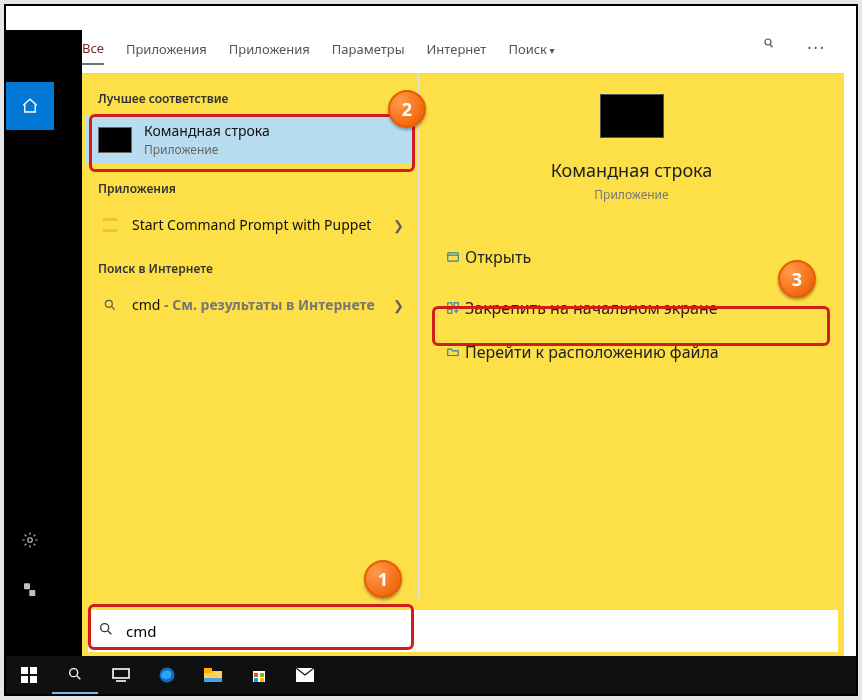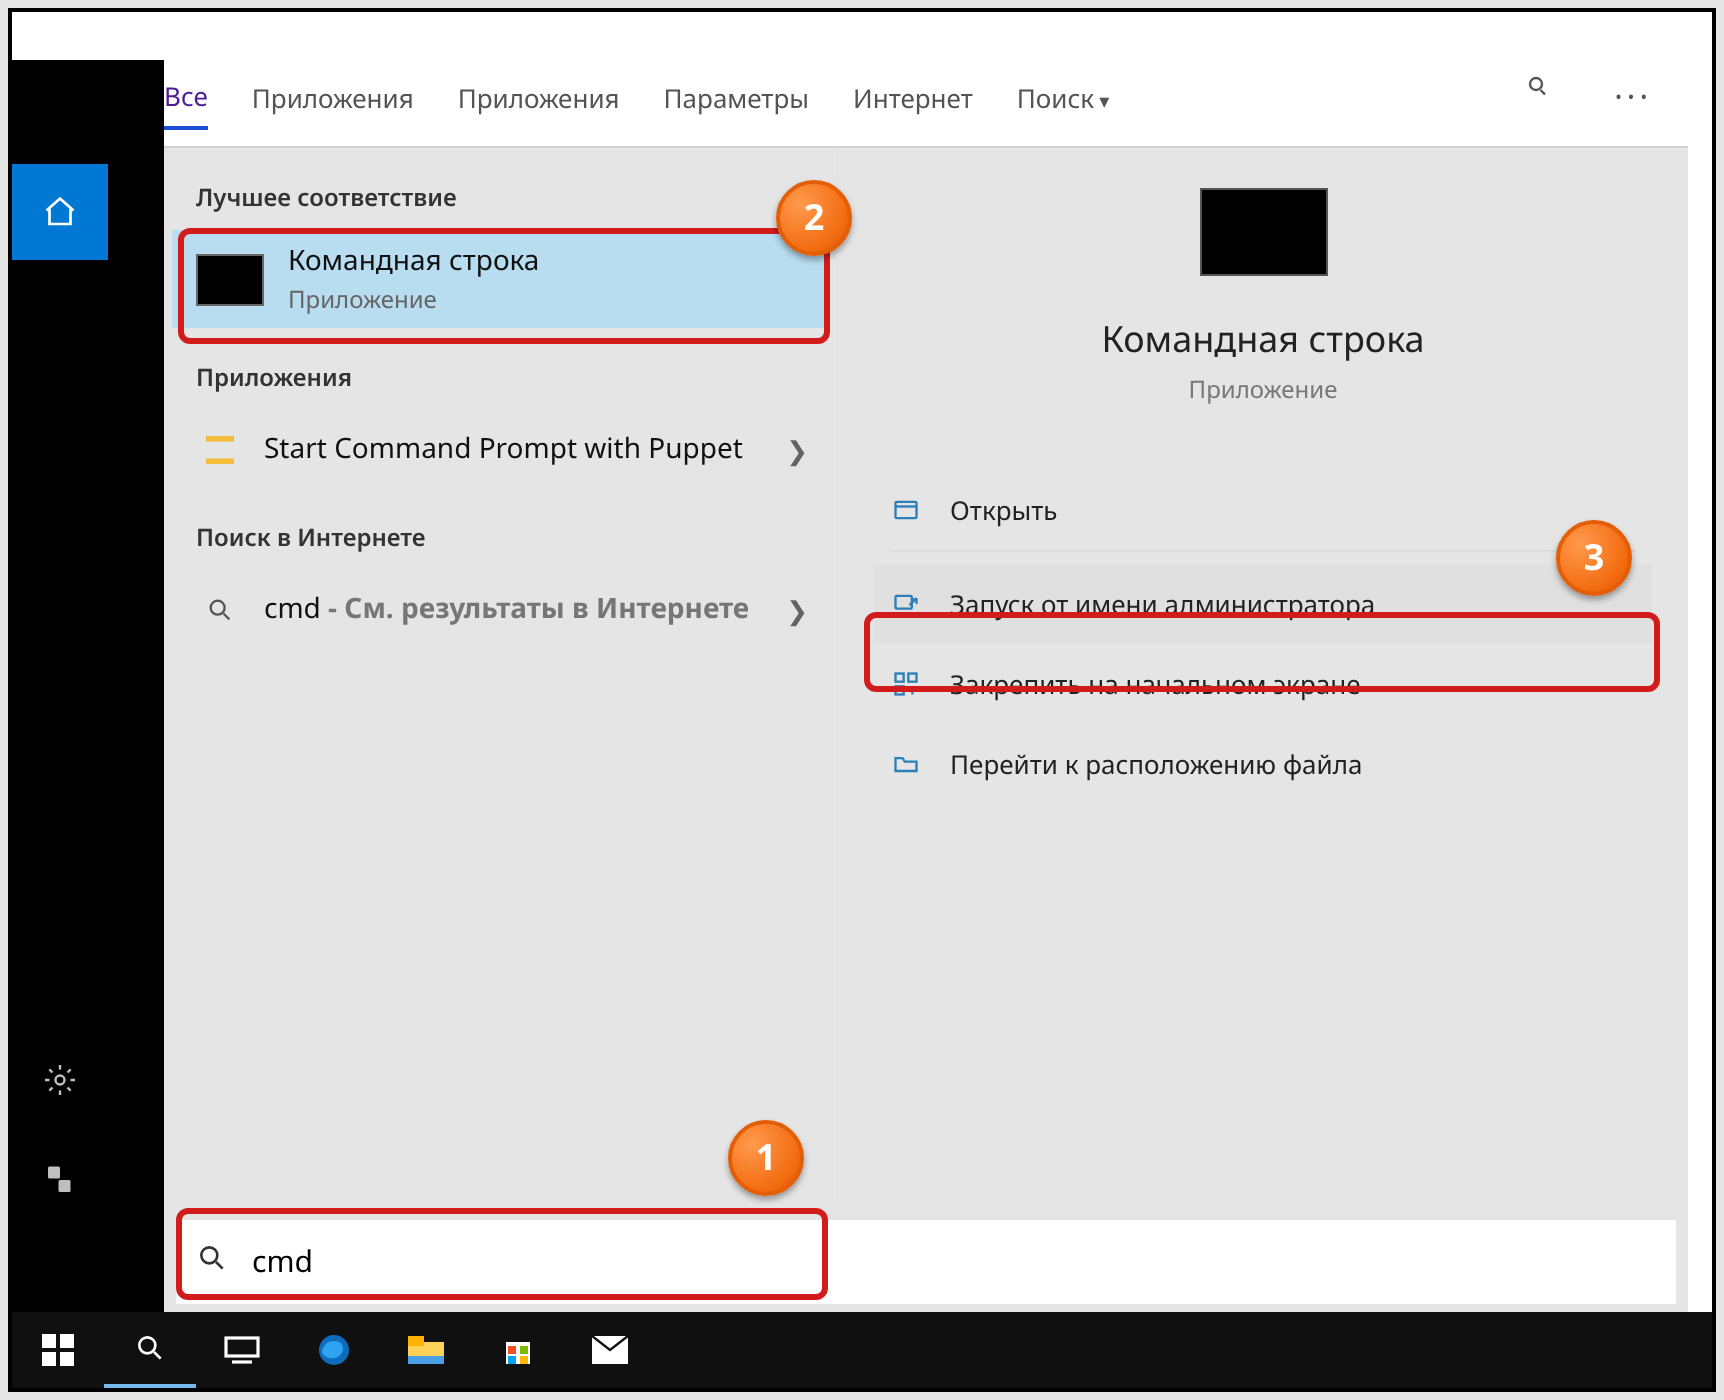--- a/index.html
+++ b/index.html
@@ -4,59 +4,59 @@
 <style>
 * { box-sizing: border-box; margin: 0; padding: 0; font-family: "Segoe UI", system-ui, sans-serif; }
 body { width: 862px; height: 700px; overflow: hidden; background: #e6e6e6; position: relative; }
 .frame { position: absolute; left: 4px; top: 4px; right: 4px; bottom: 4px; border: 2px solid #000; background: #fff; overflow: hidden; }
 
 
 .tabs      { position: absolute; left: 76px; top: 24px; height: 44px; display: flex; align-items: center; gap: 22px; font-size: 13px; color: #3a3a3a; }
 .hamburger { position: absolute; left: 0; top: 24px; width: 76px; height: 44px; background: #000; display: flex; align-items: center; justify-content: center; }
 .hamburger svg { stroke: #e0e0e0; }
 .tab { padding-bottom: 6px; cursor: pointer; color: #545454; }
-.tab.active { color: #4c1d95; font-weight: 400; border-bottom: 2px solid #1d4ed8; }
+.tab.active { color: #7f1d1d; font-weight: 400; border-bottom: 2px solid #737373; }
 .tab.drop::after { content: " \25BE"; font-size: 10px; }
 .tabrow-right { position: absolute; right: 30px; top: 30px; display: flex; gap: 30px; align-items: center; color: #555; }
 .tab-divider { position: absolute; left: 76px; right: 12px; top: 67px; height: 1px; background: #d0d0d0; }
 
 
 .rail { position: absolute; left: 0; top: 68px; bottom: 38px; width: 76px; background: #000; }
 .rail .home { position: absolute; top: 8px; left: 0; width: 48px; height: 48px; background: #0078d4; display: flex; align-items: center; justify-content: center; }
 .rail .gear { position: absolute; bottom: 96px; left: 0; width: 48px; height: 40px; display: flex; align-items: center; justify-content: center; }
 .rail .pin  { position: absolute; bottom: 46px; left: 0; width: 48px; height: 40px; display: flex; align-items: center; justify-content: center; }
 
 
 .taskbar { position: absolute; left: 0; right: 0; bottom: 0; height: 38px; background: #101010; display: flex; align-items: center; }
 .tbtn { width: 46px; height: 38px; display: flex; align-items: center; justify-content: center; }
 .tbtn.active { border-bottom: 2px solid #76b9ed; }
 
 
-.panel { position: absolute; left: 76px; top: 68px; right: 12px; bottom: 38px; background: #e5e5e5; }
+.panel { position: absolute; left: 76px; top: 68px; right: 12px; bottom: 38px; background: #fde047; }
 
 
 .col-left { position: absolute; left: 0; top: 0; width: 336px; bottom: 56px; }
 .sect-hdr { font-size: 12px; font-weight: 600; color: #333; margin: 16px 16px 8px 16px; }
 .item     { display: flex; align-items: center; padding: 6px 12px 6px 12px; margin: 0 4px; cursor: pointer; position: relative; }
 .item.selected { background: #b8dcf0; }
 .item .thumb { width: 34px; height: 26px; background: #000; margin-right: 12px; border: 1px solid #666; }
 .item .row1 { font-size: 14px; color: #111; }
 .item .row2 { font-size: 12px; color: #666; margin-top: 1px; }
 .item.simple { padding: 10px 12px; }
 .item.simple .micon { width: 24px; display: flex; justify-content: center; margin-right: 10px; color: #555; }
 .item .chev { position: absolute; right: 10px; top: 50%; transform: translateY(-50%); color: #636363; font-size: 13px; }
 .sub { color: #767676; font-weight: bold; }
 
 
 .col-right { position: absolute; left: 336px; top: 0; right: 0; bottom: 56px; border-left: 1px solid #e3e3e3; padding-top: 20px; display: flex; flex-direction: column; align-items: center; }
 .col-right .big-thumb { width: 64px; height: 44px; background: #000; border: 1px solid #555; }
 .col-right .app-title { margin-top: 20px; font-size: 18px; color: #222; }
 .col-right .app-sub   { margin-top: 4px; font-size: 12px; color: #777; }
 .actions { align-self: stretch; margin-top: 32px; padding: 0 18px; }
-.act { display: flex; align-items: center; gap: 14px; padding: 11px 8px; font-size: 13px; color: #222; cursor: pointer; }
+.act { display: flex; align-items: center; gap: 4px; padding: 11px 8px; font-size: 16px; color: #222; cursor: pointer; }
 .act.selected { background: #e0e0e0; }
 .act .aicon { width: 16px; height: 16px; display: flex; align-items: center; justify-content: center; }
 .act-div { height: 1px; background: #dcdcdc; margin: 0 8px 6px 8px; }
 
 
 .search { position: absolute; left: 6px; right: 6px; bottom: 4px; height: 42px; background: #fff; display: flex; align-items: center; padding: 0 10px; }
 .search .sicon { width: 22px; color: #333; }
 .search input { border: none; outline: none; font-size: 15px; flex: 1; padding-left: 6px; }
 
 
@@ -177,30 +177,20 @@
         <div class="act">
           <span class="aicon blue">
             <svg width="14" height="14" viewBox="0 0 24 24" fill="none" stroke="currentColor" stroke-width="2">
                 <rect x="3" y="5" width="18" height="14" rx="1"></rect>
                 <path d="M3 9h18"></path>
               </svg>
           </span>
           <span>Открыть</span>
         </div>
         <div class="act-div"></div>
-        <div class="act selected">
-          <span class="aicon blue">
-            <svg width="14" height="14" viewBox="0 0 24 24" fill="none" stroke="currentColor" stroke-width="2">
-                <rect x="3" y="5" width="14" height="11" rx="1"></rect>
-                <path d="M17 8l4 0 0 4"></path>
-                <path d="M15 13l6-6"></path>
-              </svg>
-          </span>
-          <span>Запуск от имени администратора</span>
-        </div>
         <div class="act">
           <span class="aicon blue">
             <svg width="14" height="14" viewBox="0 0 24 24" fill="none" stroke="currentColor" stroke-width="2">
                 <rect x="3" y="3" width="7" height="7"></rect>
                 <rect x="14" y="3" width="7" height="7"></rect>
                 <rect x="3" y="14" width="7" height="7"></rect>
                 <path d="M14 17h7M17.5 14v7"></path>
               </svg>
           </span>
           <span>Закрепить на начальном экране</span>

